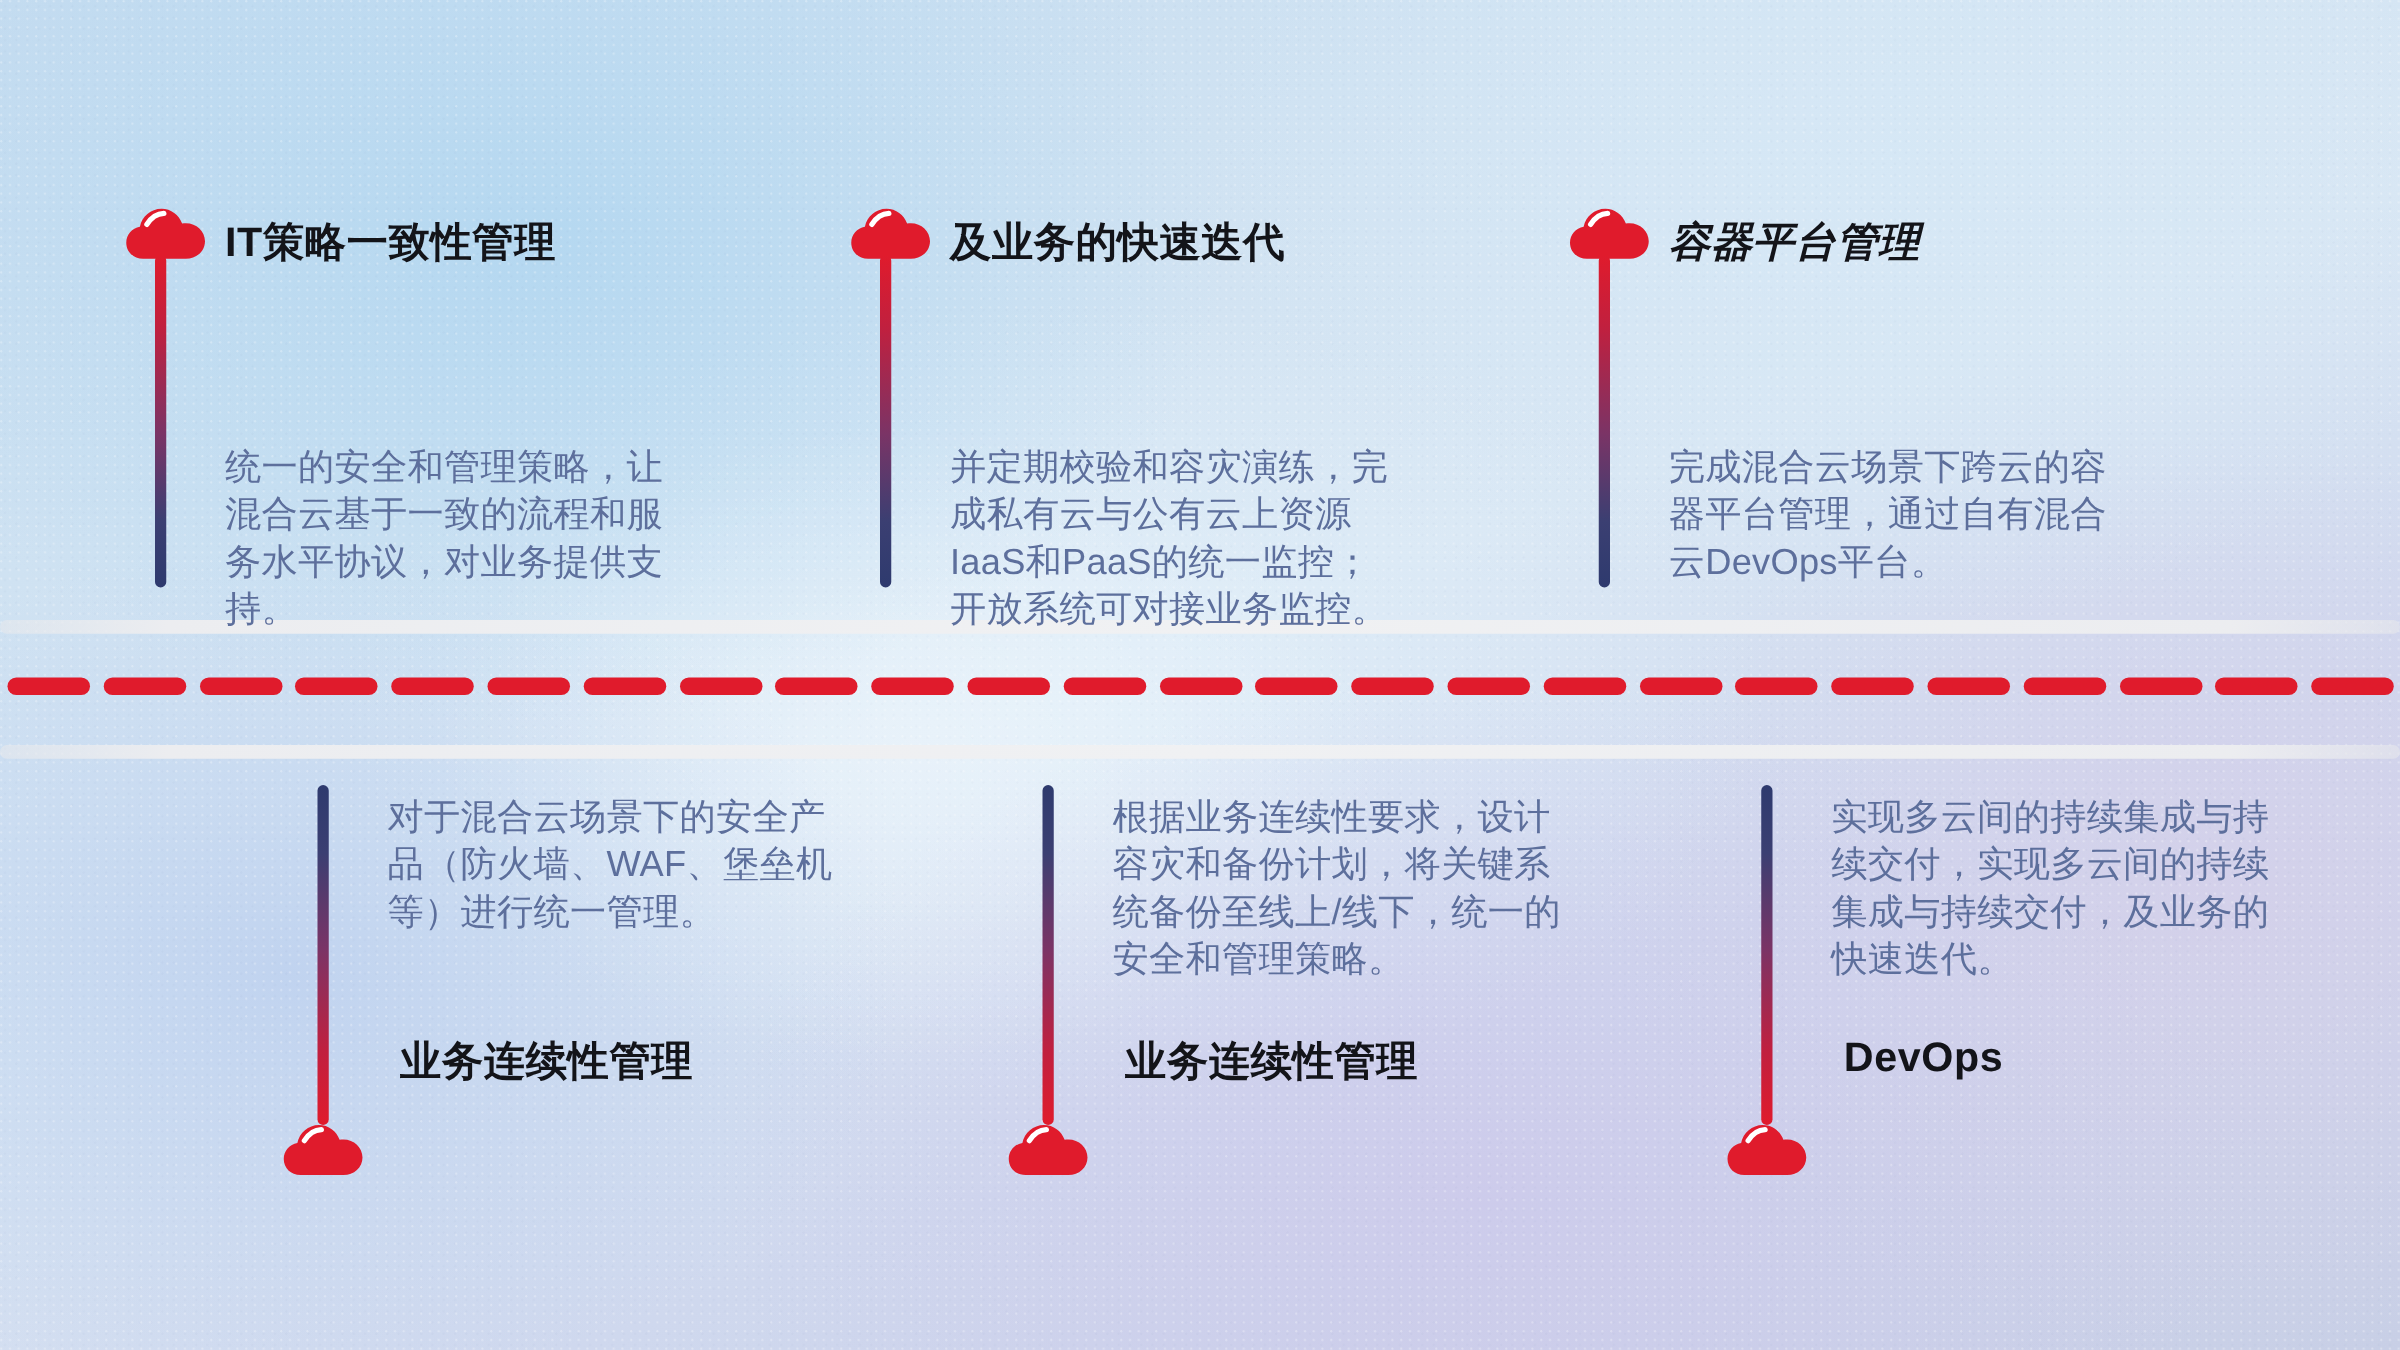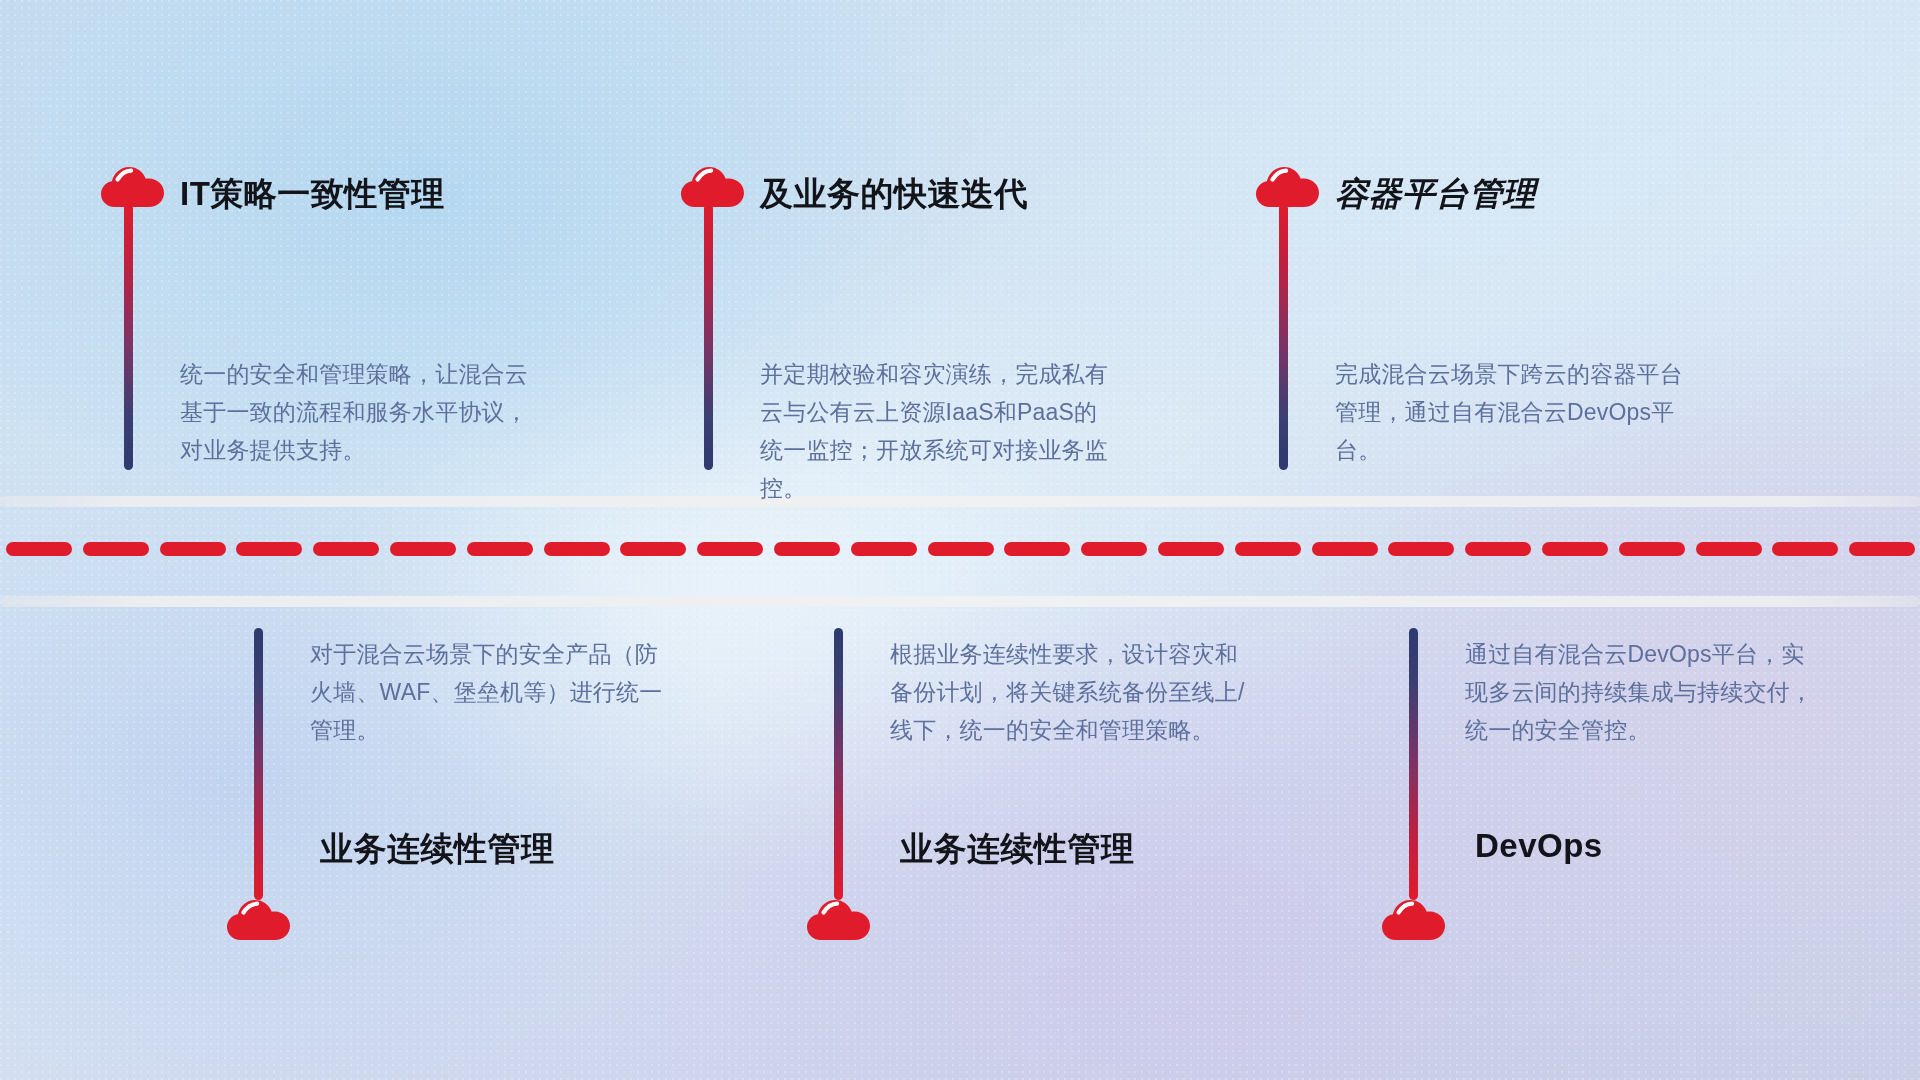--- a/index.html
+++ b/index.html
@@ -110,21 +110,21 @@
     position: absolute;
     font-size: 33px;
     font-weight: bold;
     color: #131419;
     letter-spacing: .5px;
     white-space: nowrap;
   }
 
   .body-text {
     position: absolute;
-    font-size: 23px;
+    font-size: 29px;
     line-height: 38px;
     color: #5d6f9c;
     width: 360px;
     letter-spacing: .2px;
   }
 </style>
 </head>
 <body>
 
 <div id="stage">
@@ -223,17 +223,17 @@
   </div>
 
   <div class="col" style="left:1385px; top:0;">
     <div class="stem up" style="left:24px; top:628px; height:272px;"></div>
     <div class="cloud-pin" style="left:-4px; top:893px;">
       <svg viewBox="0 0 66 50" xmlns="http://www.w3.org/2000/svg">
         <path d="M14.5 47C6.6 47 1 41.2 1 34.1c0-6.4 4.6-11.7 10.9-12.8C13.6 13.3 20.6 7 29.2 7c7.6 0 14 4.9 16.5 11.8 1 -.2 2-.3 3-.3 8.5 0 15.3 6.5 15.3 14.4S57.2 47 48.7 47H14.5z" fill="#e01b2c"></path>
         <path d="M17.5 19.5c3.3-5.2 8.4-8.6 13.6-8.8" fill="none" stroke="#ffffff" stroke-width="4.2" stroke-linecap="round"></path>
       </svg>
     </div>
-    <div class="body-text" style="left:80px; top:635px;">通过自有混合云DevOps平台，实现多云间的持续集成与持续交付，统一的安全管控。</div>
+    <div class="body-text" style="left:80px; top:635px;">实现多云间的持续集成与持续交付，实现多云间的持续集成与持续交付，及业务的快速迭代。</div>
     <div class="heading" style="left:90px; top:827px;">DevOps</div>
   </div>
 
 </div>
 
 </body></html>

